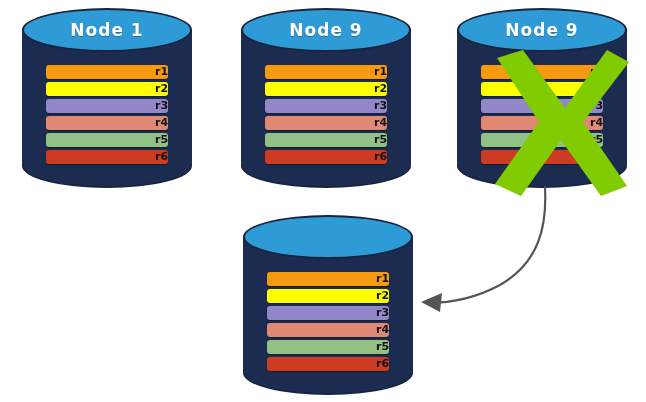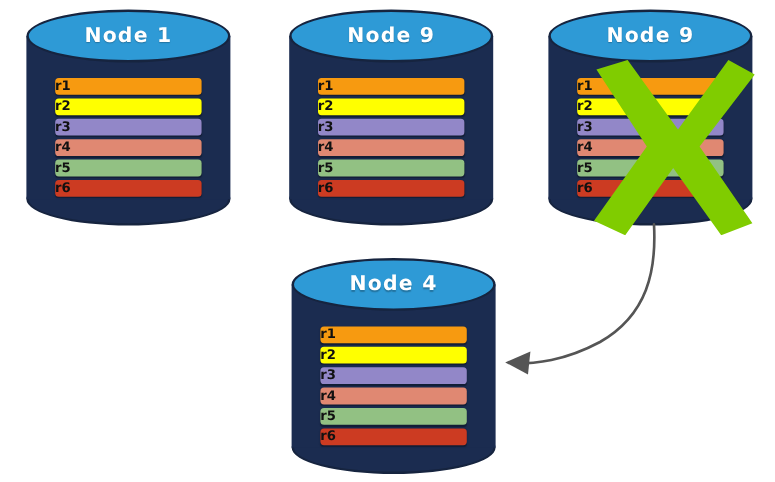--- a/index.html
+++ b/index.html
@@ -83,21 +83,21 @@
     left: 14%;
     right: 14%;
     display: flex;
     flex-direction: column;
     gap: 3px;
   }
   .record {
     height: 14px;
     line-height: 14px;
     border-radius: 3px;
-    text-align: left;
+    text-align: right;
     font-size: 11px;
     font-weight: bold;
     color: #111111;
     box-shadow: 0 1px 1px rgba(0,0,0,0.35);
   }
 
   
   .fail-x {
     position: absolute;
     z-index: 6;
@@ -176,21 +176,20 @@
       </g>
     </svg>
   </div>
 
   <div class="node" id="node-4-el" style="left:243px; top:215px; width:170px; height:180px;">
     <div class="node-body">
       <div class="cyl-bottom" style="background: rgb(27, 44, 80); border-color: rgb(22, 36, 63);"></div>
       <div class="cyl-side" style="background: rgb(27, 44, 80);"></div>
       <div class="cyl-top" style="background: rgb(46, 154, 214); border-color: rgb(22, 36, 63);"></div>
     </div>
-    <div class="node-title" style="color: rgb(255, 255, 255);">Node  4</div>
     <div class="records" style="top:57px;">
       <div class="record" style="background: rgb(247, 154, 16);">r1</div>
       <div class="record" style="background: rgb(255, 255, 0);">r2</div>
       <div class="record" style="background: rgb(146, 135, 200);">r3</div>
       <div class="record" style="background: rgb(224, 136, 114);">r4</div>
       <div class="record" style="background: rgb(146, 193, 131);">r5</div>
       <div class="record" style="background: rgb(204, 59, 34);">r6</div>
     </div>
   </div>
 

